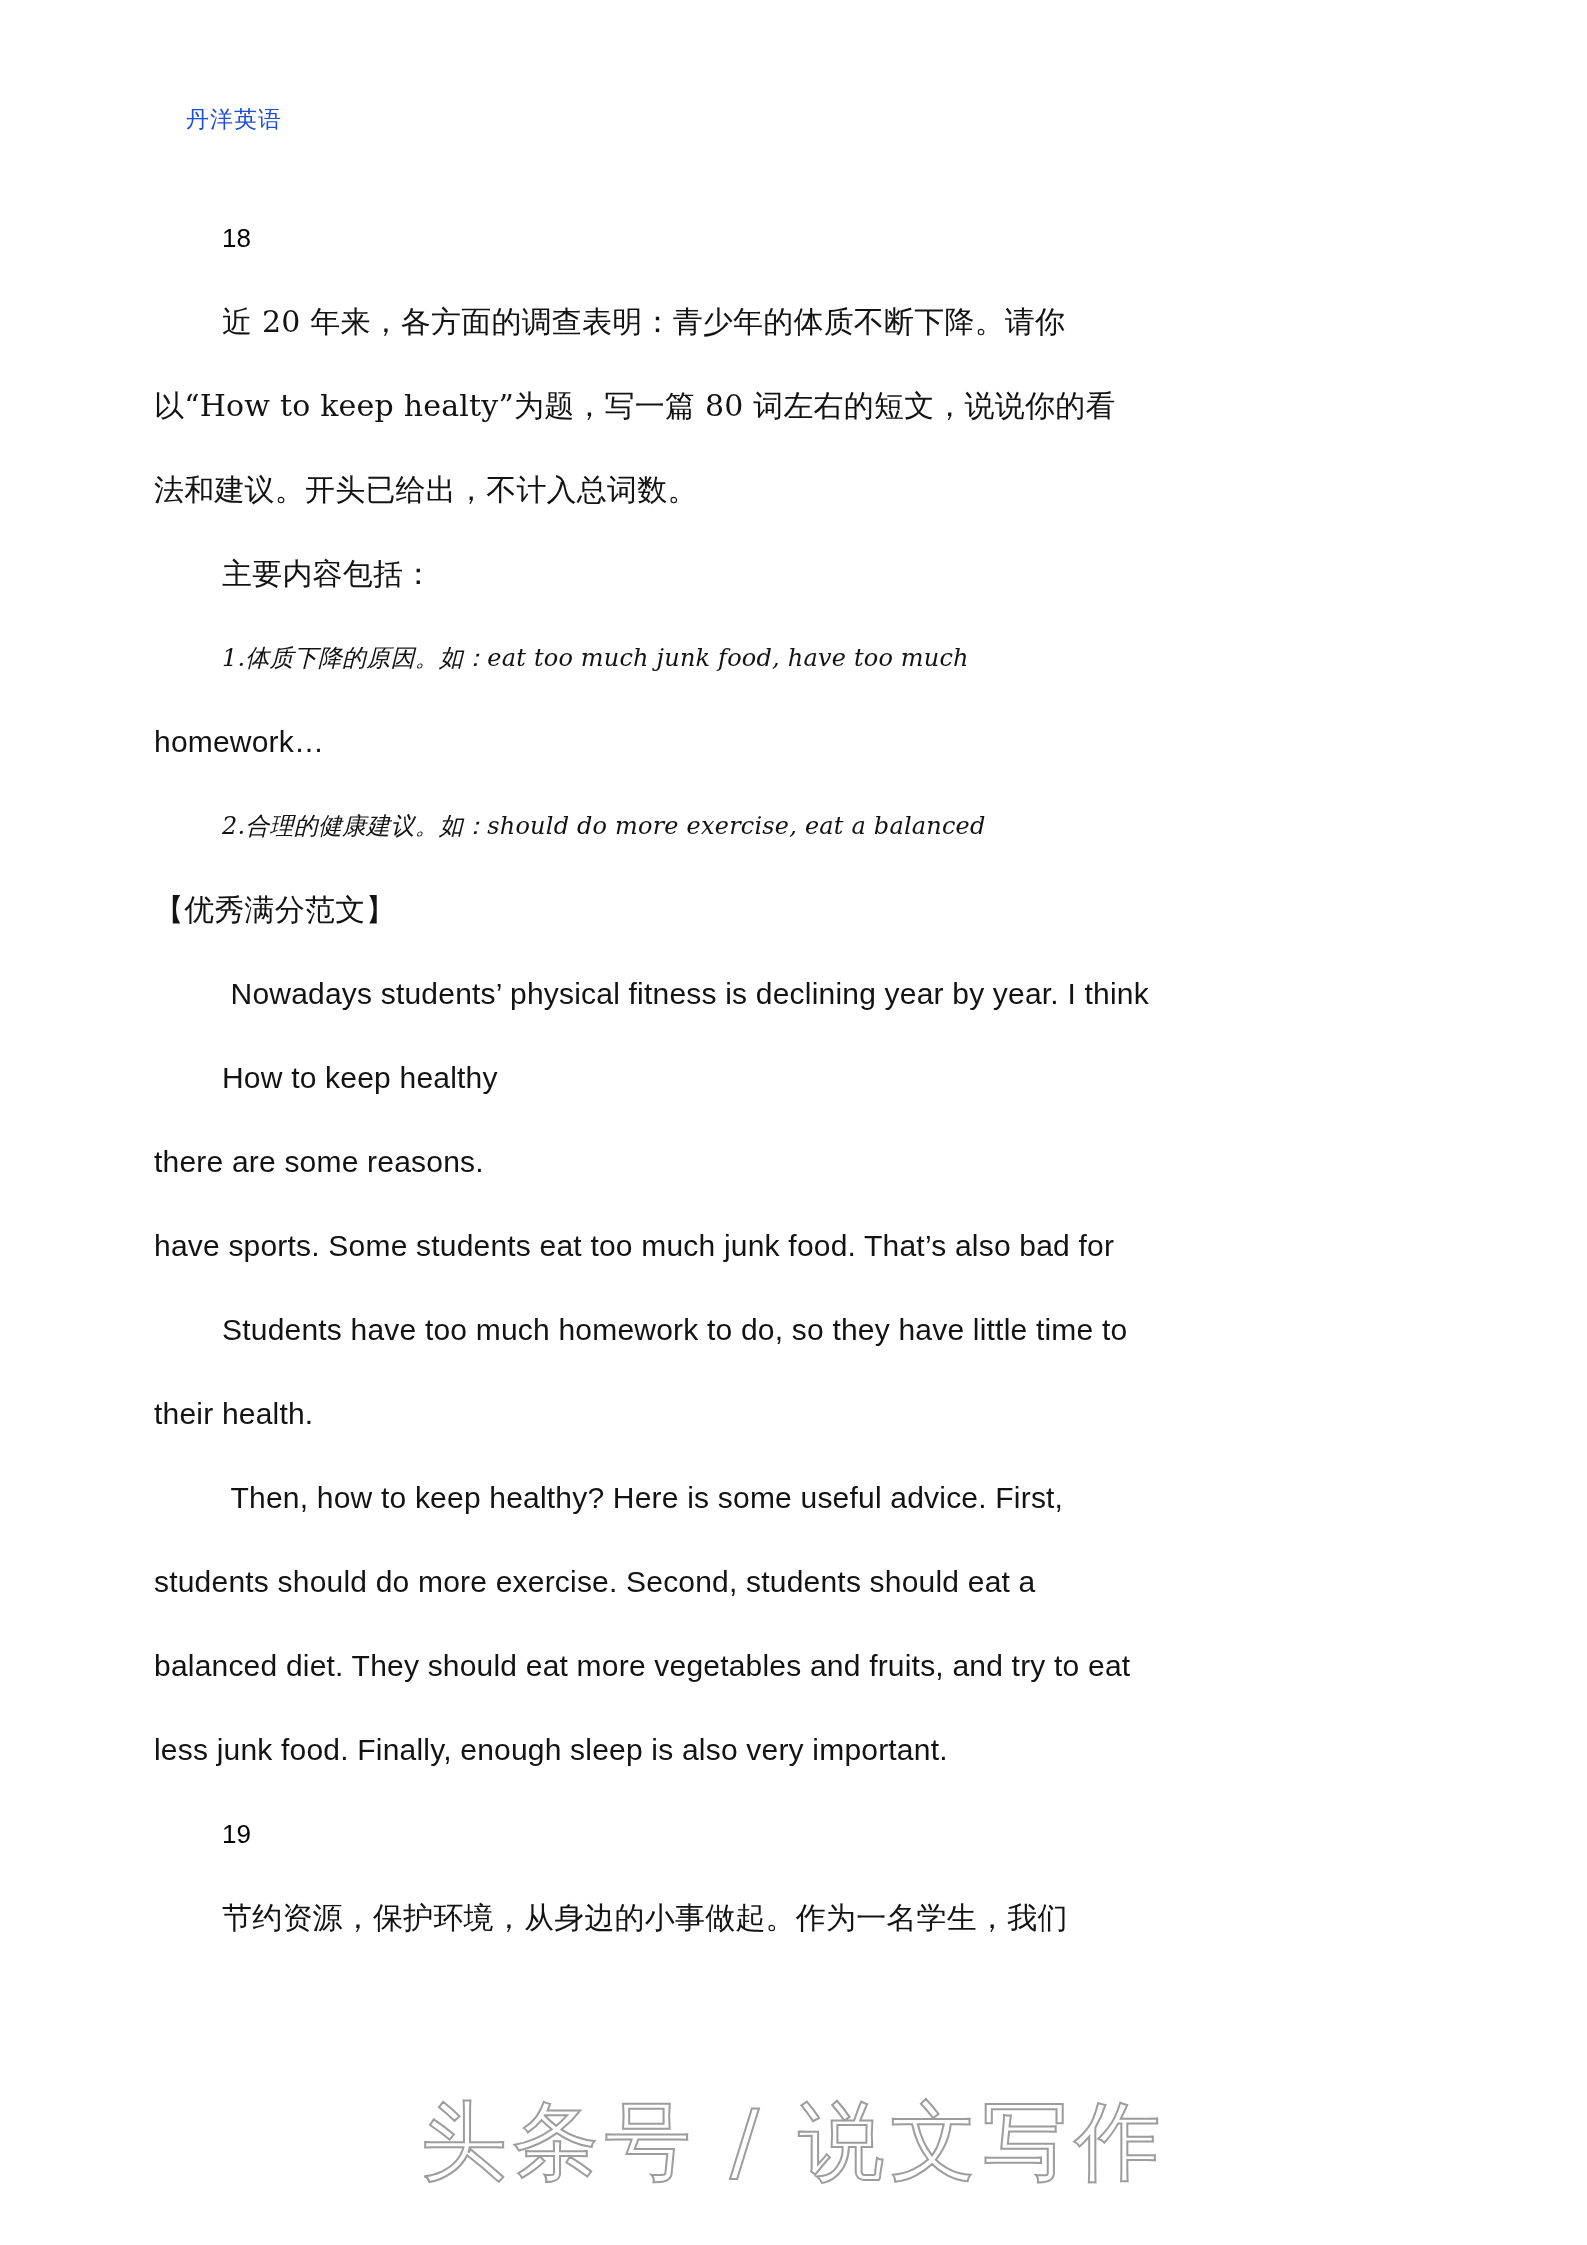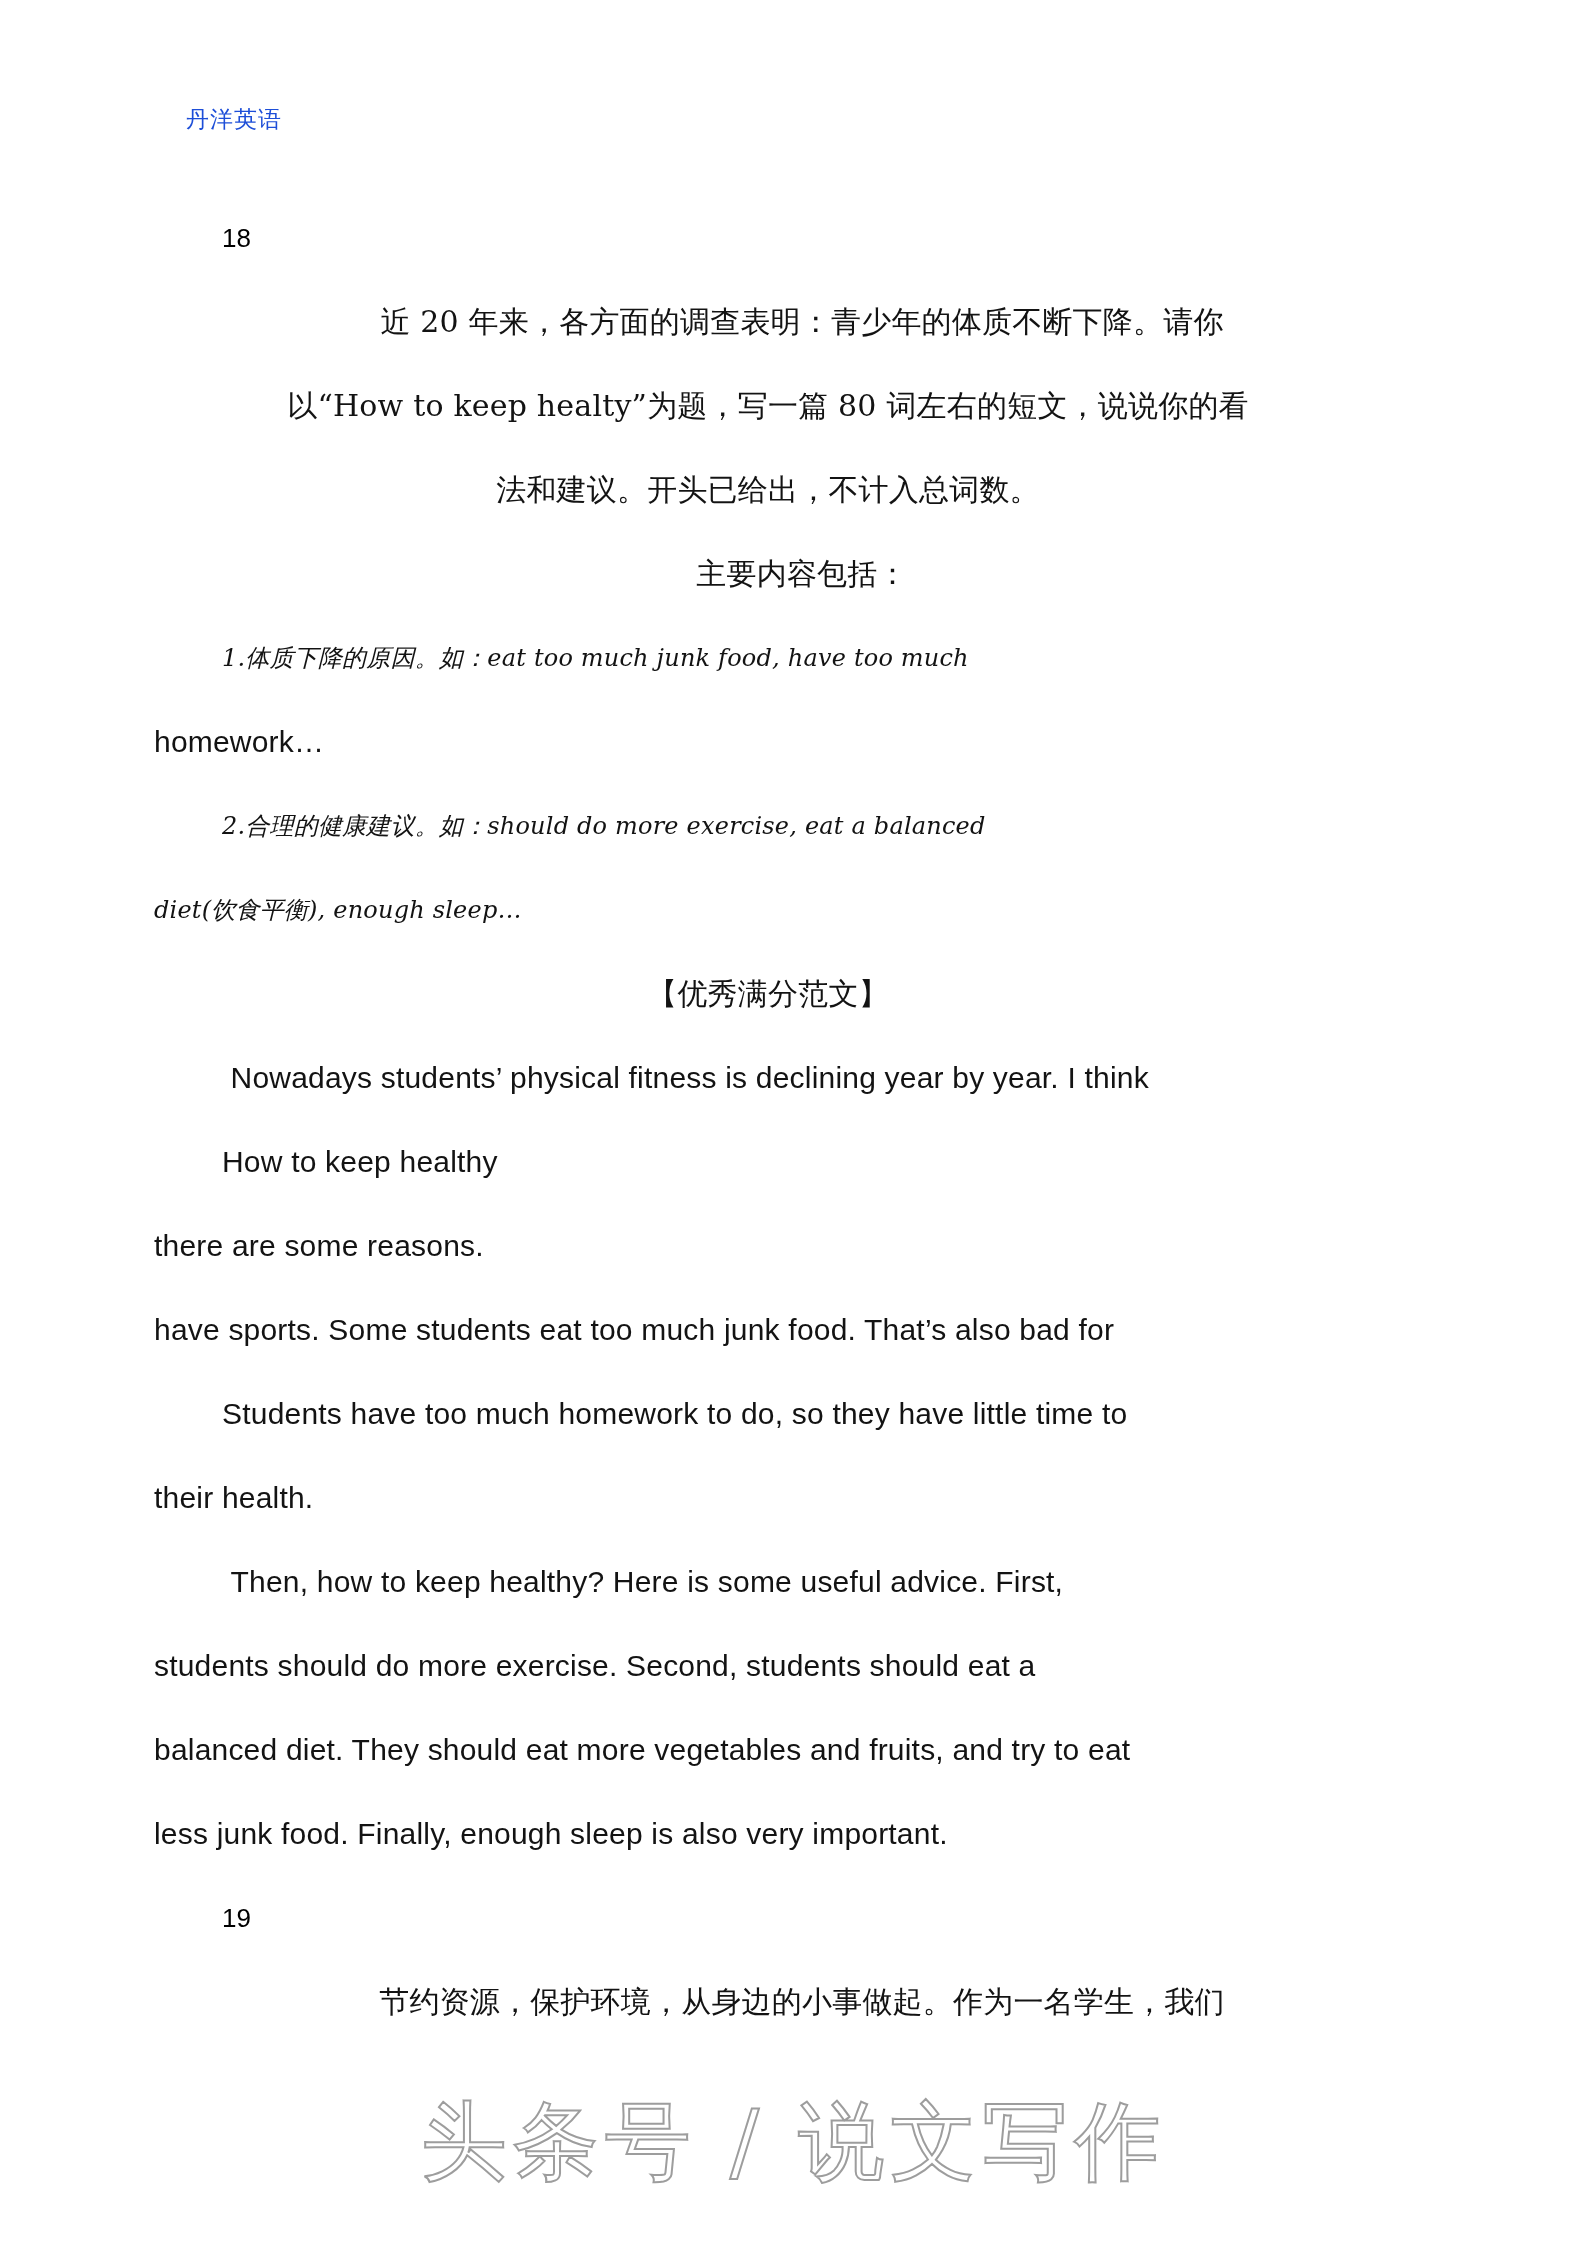--- a/index.html
+++ b/index.html
@@ -47,21 +47,20 @@
     font-size: 31px;
     line-height: 84px;
     color: #131313;
     white-space: pre-wrap;
     letter-spacing: 0.2px;
   }
 
   .line.cn {
     font-family: "DejaVu Serif", "Liberation Serif", serif;
     font-size: 30px;
-    text-align: center;
   }
 
   .line.en {
     font-family: "Liberation Sans", "DejaVu Sans", sans-serif;
     font-size: 30px;
   }
 
   .line.mixed {
     font-family: "DejaVu Serif", "Liberation Serif", serif;
     font-size: 24px;
@@ -119,21 +118,20 @@
     <div class="line cn flush" style="text-indent:68px;">近 20 年来，各方面的调查表明：青少年的体质不断下降。请你</div>
     <div class="line cn flush">以“How to keep healty”为题，写一篇 80 词左右的短文，说说你的看</div>
     <div class="line cn flush">法和建议。开头已给出，不计入总词数。</div>
 
     <div class="line cn">主要内容包括：</div>
 
     <div class="line mixed">1.体质下降的原因。如：eat too much junk food, have too much</div>
     <div class="line en flush">homework…</div>
 
     <div class="line mixed">2.合理的健康建议。如：should do more exercise, eat a balanced</div>
-    <div class="line mixed flush">diet(饮食平衡), enough sleep…</div>
 
     <div class="line cn flush">【优秀满分范文】</div>
 
     <div class="line en"> Nowadays students’ physical fitness is declining year by year. I think</div>
 
     <div class="line en">How to keep healthy</div>
     <div class="line en flush">there are some reasons.</div>
 
     <div class="line en flush">have sports. Some students eat too much junk food. That’s also bad for</div>
     <div class="line en">Students have too much homework to do, so they have little time to</div>

